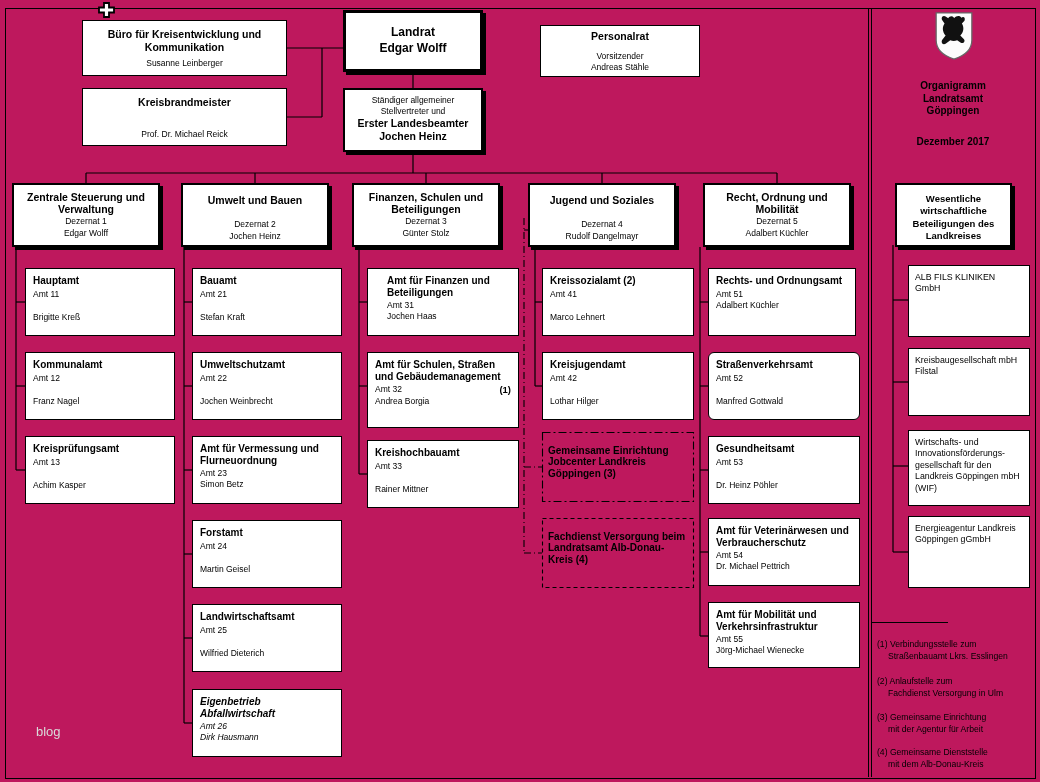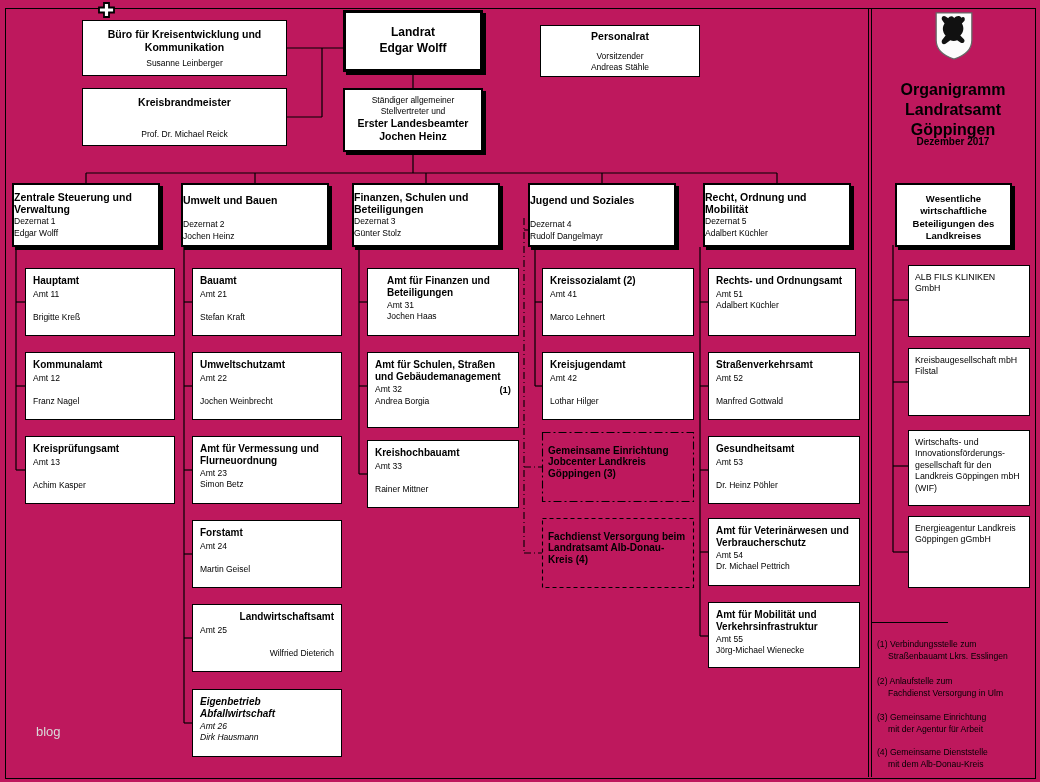--- a/index.html
+++ b/index.html
@@ -10,37 +10,37 @@
   .box{position:absolute;background:#fff;border:1px solid #000;box-sizing:border-box;z-index:2;}
   .shadow{box-shadow:3px 3px 0 #000;}
   .b2{border-width:2px;}
   .b3{border-width:3px;}
   .center{text-align:center;}
   
   .t-title{font-weight:bold;font-size:10.5px;line-height:1.2;}
   .t-small{font-size:8.5px;line-height:1.3;}
   .landrat-txt{font-weight:bold;font-size:12px;line-height:1.3;}
   
-  .dez{width:148px;height:64px;padding-top:6px;}
+  .dez{width:148px;height:64px;padding-top:6px;text-align:center;}
   .dez-title{font-weight:bold;font-size:10.5px;line-height:1.18;min-height:25px;}
   .dez-sub{font-size:8.5px;line-height:1.4;}
   
   .amt{width:150px;height:68px;padding:6px 7px;}
   .amt-name{font-weight:bold;font-size:10px;line-height:1.15;}
   .amt-code{font-size:8.5px;margin-top:2px;display:flex;justify-content:space-between;}
   .amt-note{font-weight:bold;font-size:9.5px;}
   .amt-person{font-size:8.5px;margin-top:13px;}
   .tight .amt-person{margin-top:1px;}
   .italic .amt-name,.italic .amt-code,.italic .amt-person{font-style:italic;}
   
   .ghost{position:absolute;z-index:2;background:transparent;padding:13px 6px 0 6px;
          font-weight:bold;font-size:10px;line-height:1.14;box-sizing:border-box;}
   
   .org-title{position:absolute;left:893px;top:80px;width:120px;text-align:center;
-             font-weight:bold;font-size:16px;line-height:1.25;z-index:2;}
+             font-weight:bold;font-size:10px;line-height:1.25;z-index:2;}
   .org-date{position:absolute;left:893px;top:136px;width:120px;text-align:center;
             font-weight:bold;font-size:10px;z-index:2;}
   .bet-head{width:117px;height:64px;padding-top:8px;text-align:center;
             font-weight:bold;font-size:9.5px;line-height:1.3;}
   .bet{width:122px;padding:6px 6px;font-size:8.8px;line-height:1.3;}
   .sep2{position:absolute;left:868px;top:8px;width:2px;height:769px;
         border-left:1px solid #000;border-right:1px solid #000;z-index:2;}
   .fn{position:absolute;left:877px;width:158px;font-size:8.6px;line-height:1.45;z-index:2;}
   .fn-l2{margin-left:11px;}
   .fn-sep{position:absolute;left:871px;top:622px;width:77px;border-top:1px solid #000;z-index:2;}
@@ -208,21 +208,21 @@
       </div>
     <div class="amt-person">Simon Betz</div>
   </div>
   <div class="box amt" style="left:192px;top:520px;">
     <div class="amt-name">Forstamt</div>
     <div class="amt-code">
         <span>Amt 24</span>
       </div>
     <div class="amt-person">Martin Geisel</div>
   </div>
-  <div class="box amt" style="left:192px;top:604px;text-align:right;">
+  <div class="box amt" style="left:192px;top:604px;">
     <div class="amt-name">Landwirtschaftsamt</div>
     <div class="amt-code">
         <span>Amt 25</span>
       </div>
     <div class="amt-person">Wilfried Dieterich</div>
   </div>
   <div class="box amt tight italic" style="left:192px;top:689px;">
     <div class="amt-name">Eigenbetrieb Abfallwirtschaft</div>
     <div class="amt-code">
         <span>Amt 26</span>
@@ -274,21 +274,21 @@
     <span>Fachdienst Versorgung beim Landratsamt Alb-Donau-Kreis (4)</span>
   </div>
 
   <div class="box amt tight" style="left:708px;top:268px;width:148px;">
     <div class="amt-name">Rechts- und Ordnungsamt</div>
     <div class="amt-code">
         <span>Amt 51</span>
       </div>
     <div class="amt-person">Adalbert Küchler</div>
   </div>
-  <div class="box amt" style="left:708px;top:352px;width:152px;">
+  <div class="box amt" style="left:708px;top:352px;width:152px;border-radius:6px;">
     <div class="amt-name">Straßenverkehrsamt</div>
     <div class="amt-code">
         <span>Amt 52</span>
       </div>
     <div class="amt-person">Manfred Gottwald</div>
   </div>
   <div class="box amt" style="left:708px;top:436px;width:152px;">
     <div class="amt-name">Gesundheitsamt</div>
     <div class="amt-code">
         <span>Amt 53</span>

